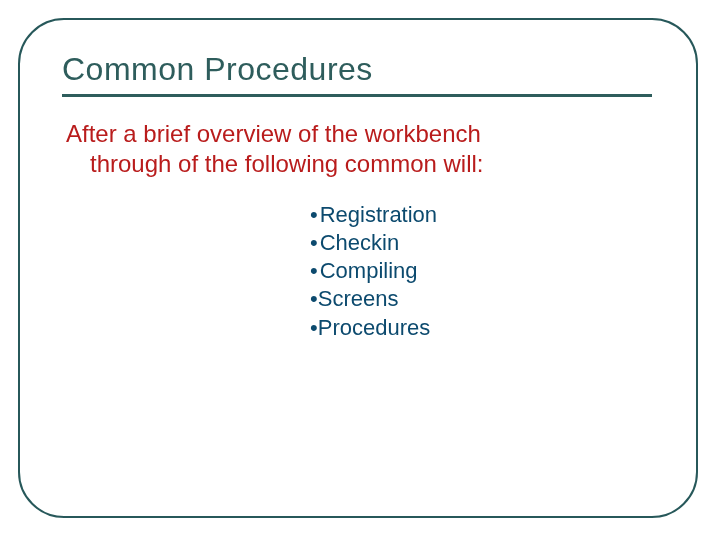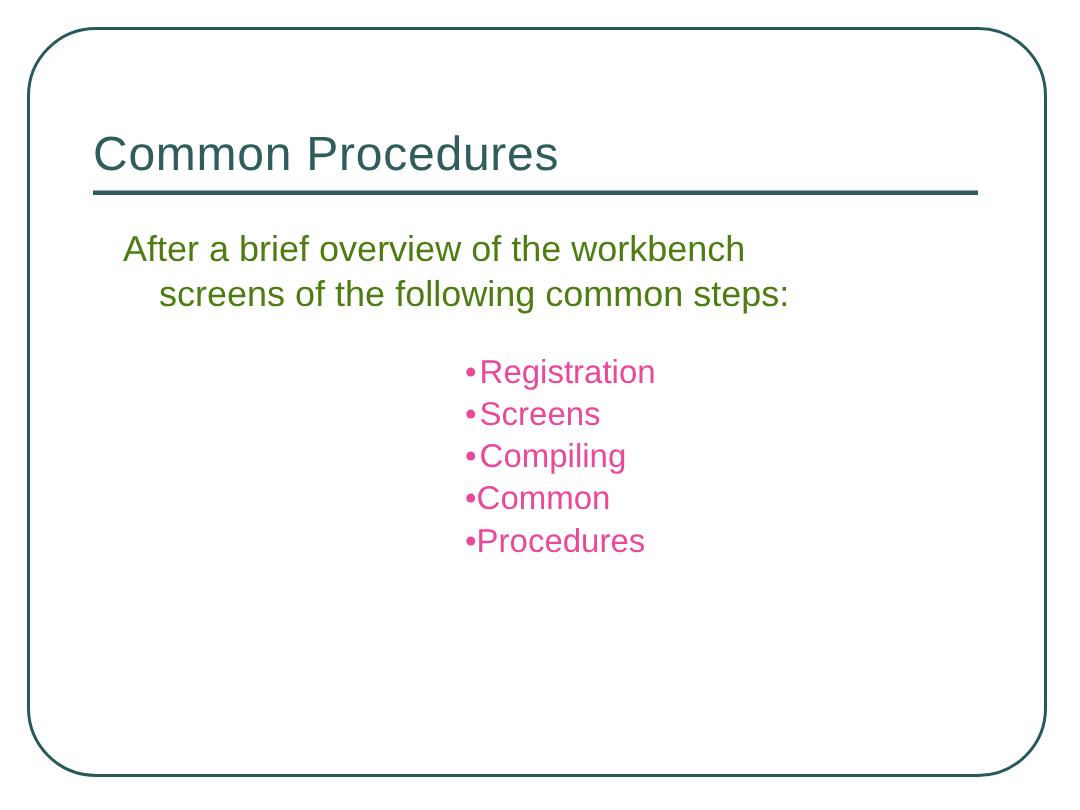--- a/index.html
+++ b/index.html
@@ -15,51 +15,51 @@
     top: 18px;
     left: 18px;
     width: 680px;
     height: 500px;
     border: 2px solid #27585a;
     border-radius: 46px;
     box-sizing: border-box;
   }
   .content {
     position: absolute;
-    top: 84px;
+    top: 51px;
     left: 62px;
     width: 590px;
   }
   .title {
     font-family: Impact, "Franklin Gothic Heavy", "Arial Black", sans-serif;
     font-weight: 400;
     letter-spacing: 0.5px;
     color: #2e5d5c;
     font-size: 32px;
     margin: 0;
   }
   .title-rule {
     border: none;
     border-top: 3px solid #2e5d5c;
     margin: 6px 0 22px 0;
     width: 590px;
   }
   .body-text {
-    color: #4d7c0f;
+    color: #b91c1c;
     font-size: 24px;
     line-height: 1.25;
-    margin: 0 0 22px 16px;
+    margin: 0 0 22px 0;
     padding-left: 4px;
   }
   .body-text .line2 { padding-left: 24px; display: block; }
   .bullets {
     list-style: none;
     padding: 0;
     margin: 0 0 16px 248px;
-    color: #ec4899;
+    color: #0c4a6e;
     font-size: 22px;
     line-height: 1.28;
   }
   .bullets li::before {
     content: "•";
     margin-right: 2px;
   }
   .bullets li.tight::before {
     margin-right: 0;
   }
@@ -67,22 +67,22 @@
 </head>
 <body>
 
 <div class="slide-frame"></div>
 
 <div class="content">
   <h1 class="title">Common Procedures</h1>
   <hr class="title-rule">
   <p class="body-text">
     <span>After a brief overview of the workbench</span><br>
-    <span class="line2">screens of the following common steps:</span>
+    <span class="line2">through of the following common will:</span>
   </p>
   <ul class="bullets">
     <li><span>Registration</span></li>
-    <li><span>Screens</span></li>
+    <li><span>Checkin</span></li>
     <li><span>Compiling</span></li>
-    <li class="tight"><span>Common</span></li>
+    <li class="tight"><span>Screens</span></li>
     <li class="tight"><span>Procedures</span></li>
   </ul>
 </div>
 
 </body></html>

